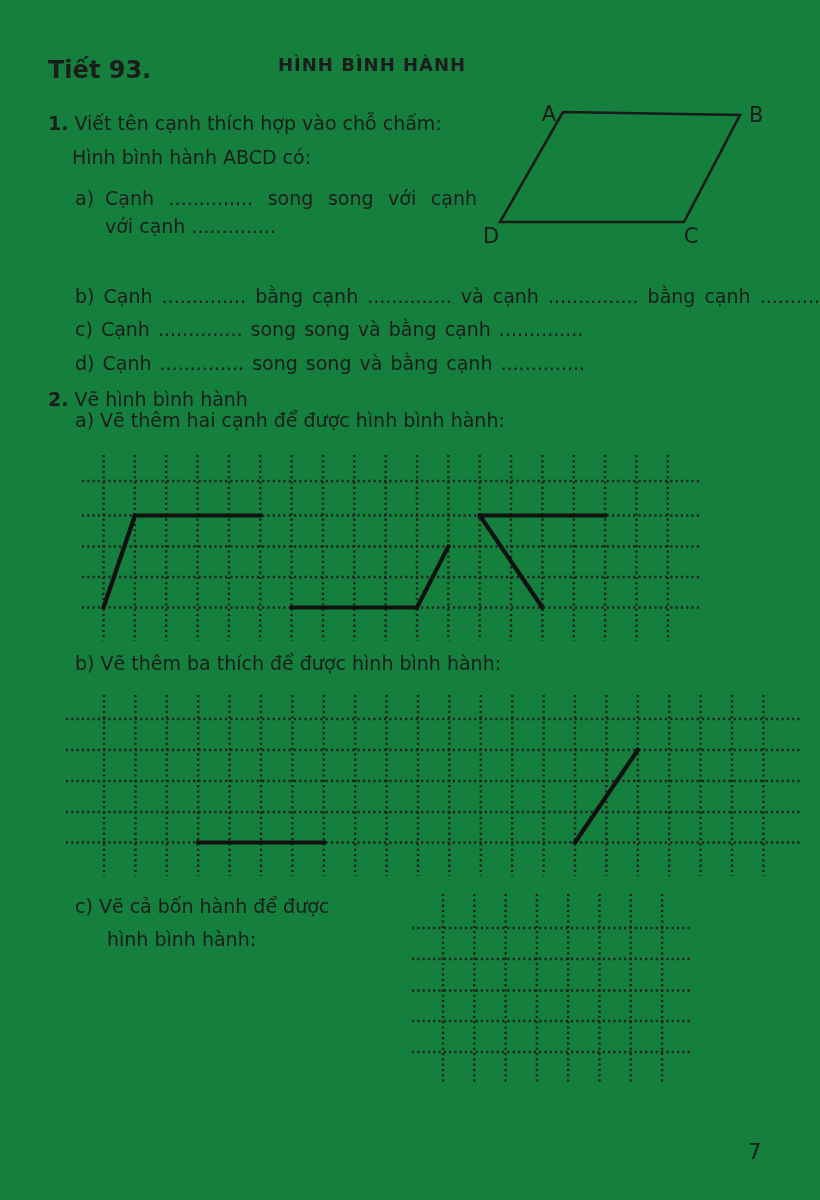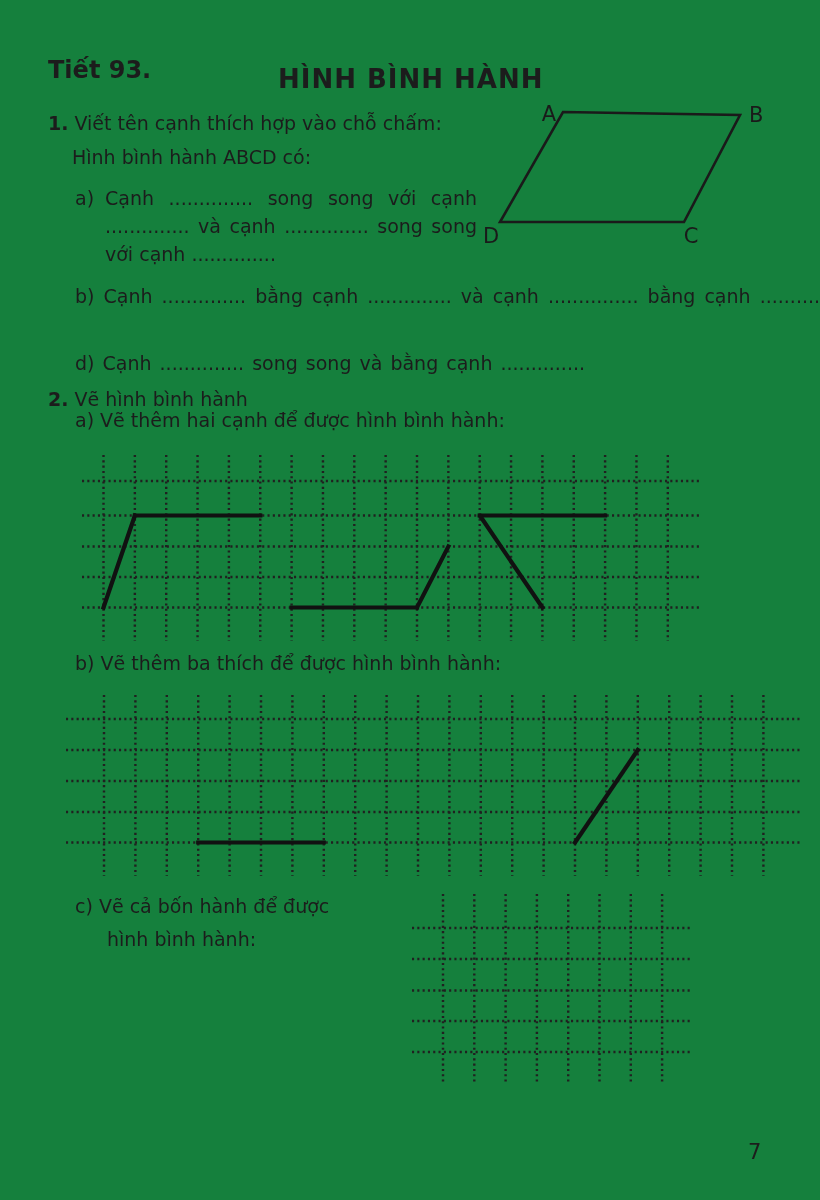--- a/index.html
+++ b/index.html
@@ -5,21 +5,21 @@
   html,body{margin:0;padding:0;background:#e8e8e8;}
   .page{
     position:relative;width:820px;height:1200px;margin:0 auto;
     background:#15803d;color:#1c1c1c;
     font-family:"DejaVu Sans","Liberation Sans",sans-serif;
     font-size:19px;overflow:hidden;
   }
   .abs{position:absolute;}
   .bold{font-weight:bold;}
   .lesson{left:48px;top:56px;font-size:24px;font-weight:bold;}
-  .title{left:278px;top:64px;font-size:26px;font-weight:bold;letter-spacing:1px;}
+  .title{left:278px;top:54px;font-size:18px;font-weight:bold;letter-spacing:1px;}
   .ex1-prompt{left:48px;top:112px;}
   .ex1-intro{left:72px;top:146px;}
   .item-a{left:75px;top:184px;width:402px;line-height:28px;}
   .item-a .it-label{position:absolute;left:0;top:0;}
   .item-a .it-lines{margin-left:30px;width:372px;}
   .just{text-align:justify;text-align-last:justify;}
   .item-line{white-space:nowrap;}
   .item-b{left:75px;top:285px;word-spacing:3px;}
   .item-c{left:75px;top:318px;word-spacing:2px;}
   .item-d{left:75px;top:352px;word-spacing:2px;}
@@ -52,27 +52,27 @@
       <text x="691" y="243" text-anchor="middle" class="vlabel">C</text>
       <text x="491" y="243" text-anchor="middle" class="vlabel">D</text>
     </svg>
 
   <div class="abs ex1-intro">Hình bình hành ABCD có:</div>
 
   <div class="abs item-a">
     <span class="it-label">a)</span>
     <div class="it-lines">
       <div class="just">Cạnh .............. song song với cạnh</div>
-      <div class="just">.............. và cạnh .............. song song</div>
       <div>với cạnh ..............</div>
     </div>
   </div>
 
   <div class="abs item-b item-line"><span>b)</span> <span>Cạnh .............. bằng cạnh .............. và cạnh ............... bằng cạnh ..............</span></div>
 
+  <div class="abs item-c item-line"><span>c)</span> <span>Cạnh .............. song song và bằng cạnh ..............</span></div>
 
   <div class="abs item-d item-line"><span>d)</span> <span>Cạnh .............. song song và bằng cạnh ..............</span></div>
 
   <div class="abs ex2-prompt"><span class="bold">2.</span> <span>Vẽ hình bình hành</span></div>
 
   <div class="abs ex2a-label">a) Vẽ thêm hai cạnh để được hình bình hành:</div>
   <svg class="fig" viewBox="78 450 628 198" style="left: 78px; top: 450px; width: 628px; height: 198px;">
       <line x1="103.5" y1="455" x2="103.5" y2="641" class="dot"></line>
       <line x1="134.85" y1="455" x2="134.85" y2="641" class="dot"></line>
       <line x1="166.2" y1="455" x2="166.2" y2="641" class="dot"></line>

